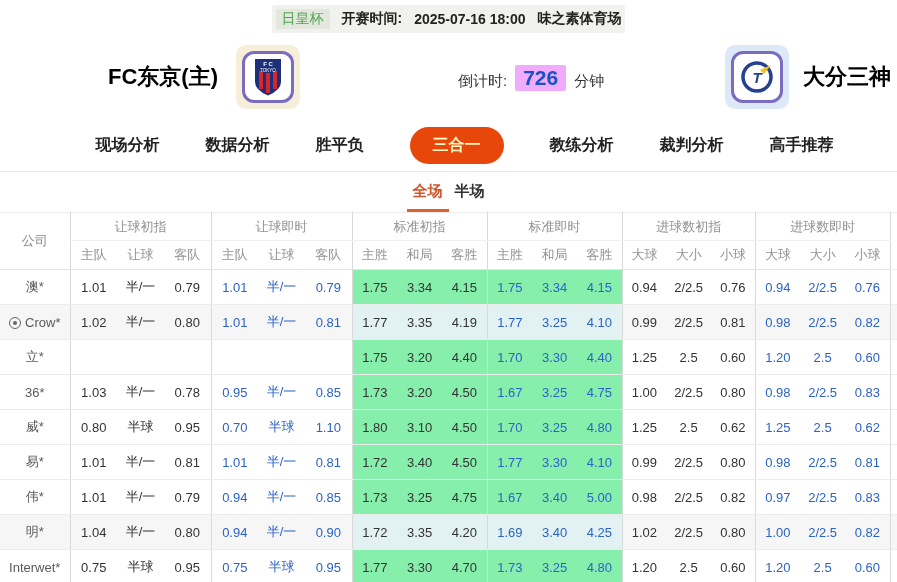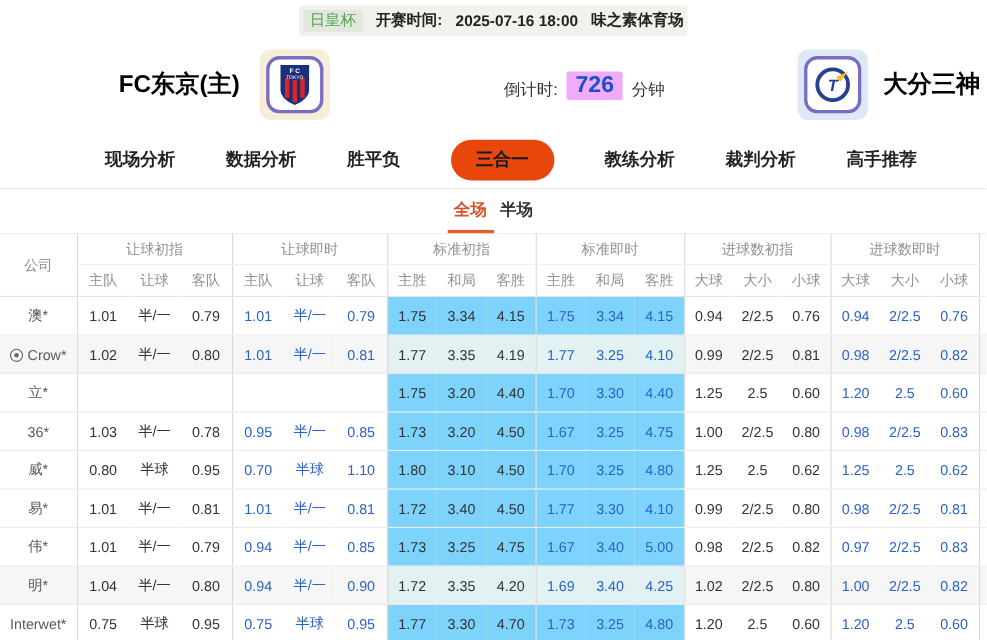--- a/index.html
+++ b/index.html
@@ -23,36 +23,36 @@
 .logo-box{width:64px;height:64px;border-radius:10px;display:flex;align-items:center;justify-content:center;}
 .home-box{background:#f7eeda;}
 .away-box{background:#dde9f6;}
 .logo-inner{width:52px;height:52px;background:#fff;border:3px solid #7a6cc0;border-radius:12px;display:flex;align-items:center;justify-content:center;}
 .countdown{position:absolute;left:458px;top:32px;display:flex;align-items:flex-end;gap:8px;font-size:15px;color:#333;}
 .cd-val{font-size:21px;font-weight:bold;color:#1b50c4;background:#f0abfc;padding:1px 8px;border-radius:2px;}
 
 
 .nav{display:flex;justify-content:center;align-items:center;gap:46px;height:44px;margin-top:2px;margin-left:32px;}
 .nav-item{font-size:16px;font-weight:bold;color:#222;cursor:pointer;white-space:nowrap;}
-.nav-item.active{background:#e8470b;color:#0f172a;padding:8px 23px;border-radius:20px;text-align:center;}
+.nav-item.active{background:#e8470b;color:#fef9c3;padding:8px 23px;border-radius:20px;text-align:center;}
 
 
 .subtabs{display:flex;justify-content:center;border-top:1px solid #e7e7e7;margin-top:4px;height:41px;}
 .subtab{font-size:15px;font-weight:bold;color:#333;line-height:38px;cursor:pointer;border-bottom:3px solid transparent;padding:0 6px;}
 .subtab.active{color:#d4532a;border-bottom-color:#e2602c;}
 
 
 table{border-collapse:collapse;table-layout:fixed;width:897px;font-size:13px;border-top:1px solid #eee;}
 th{font-weight:normal;color:#919191;}
 thead tr.grp th{height:28px;border-bottom:1px solid #f0f0f0;}
 thead tr.sub th{height:29px;border-bottom:1px solid #e3e3e3;}
 th.co{color:#8a8a8a;border-bottom:1px solid #e3e3e3 !important;}
 tbody td{height:35px;text-align:center;color:#333;border-bottom:1px solid #ebebeb;}
 .gs{border-left:1px solid #d9d9d9;}
-.cyan{background:#7dd3fc;}
+.cyan{background:#86efac;}
 .blue{color:#2c63c8;}
 td.company{color:#5a5a5a;}
 tr.hl td{background:#f6f6f6;}
 tr.hl td.cyan{background:#e2f1f1;}
 .ball{display:inline-block;width:12px;height:12px;border:1px solid #666;border-radius:50%;position:relative;vertical-align:-2px;margin-right:4px;}
 .ball::before{content:"";position:absolute;left:3px;top:3px;width:4px;height:4px;background:#666;border-radius:50%;}
 </style>
 </head>
 <body>
 

